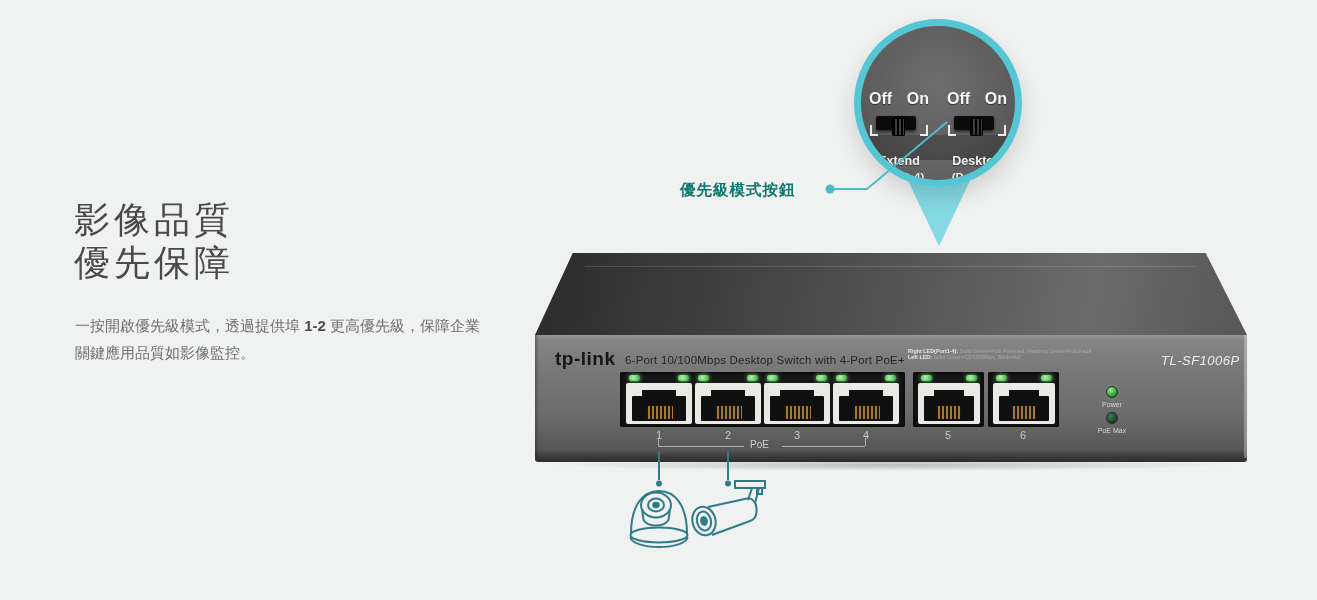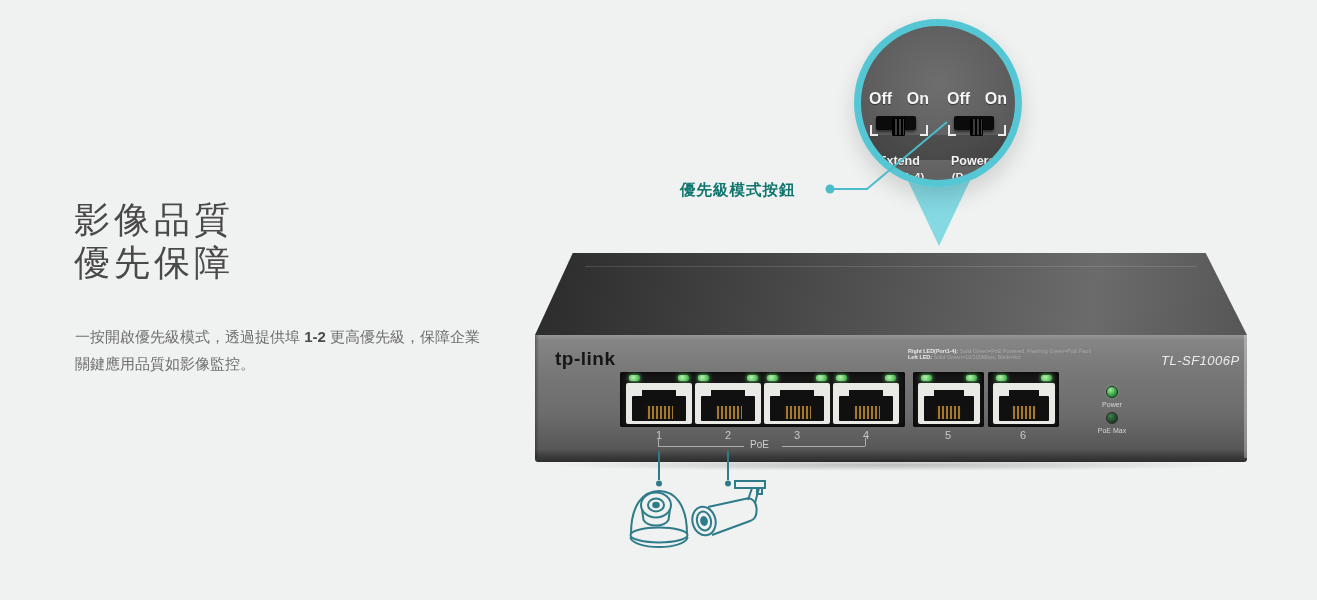--- a/index.html
+++ b/index.html
@@ -12,21 +12,21 @@
 
   
   .headline {
     position:absolute; left:74px; top:198px;
     font-size:36px; line-height:43px; font-weight:400;
     color:#4a4a4a; letter-spacing:4px;
   }
   .headline span { display:block; }
   .description {
     position:absolute; left:75px; top:312px; width:412px;
-    font-size:15px; line-height:27px; color:#6f6f6f;margin-top:11px;
+    font-size:15px; line-height:27px; color:#6f6f6f;
   }
   .description b { color:#4a4a4a; font-weight:bold; }
 
   
   .callout-label {
     position:absolute; left:680px; top:180px;
     font-size:15.5px; font-weight:bold; color:#0f766e; letter-spacing:1px;
   }
 
   
@@ -229,36 +229,37 @@
         <div class="onoff-row">
           <span>Off</span>
           <span>On</span>
         </div>
         <div class="slot">
           <span class="bracket-l"></span>
           <span class="bracket-r"></span>
           <span class="slider"></span>
           <span class="knob"></span>
         </div>
-        <div class="toggle-name">Powered</div>
+        <div class="toggle-name">Desktop</div>
         <div class="toggle-ports">(Port 1-7)</div>
       </div>
 
     </div>
   </div>
 
   <div class="device">
     <div class="top-face">
       <div class="top-seam"></div>
     </div>
     <div class="front-face">
       <div class="edge-left"></div>
       <div class="edge-right"></div>
 
       <div class="brand">tp-link</div>
+      <div class="panel-title">6-Port 10/100Mbps Desktop Switch with 4-Port PoE+</div>
 
       <div class="legend">
         <div class="legend-inner">
           <div class="legend-line"><span class="lg-label">Right LED(Port1-4):</span><span> Solid Green=PoE Powered, Flashing Green=PoE Fault</span></div>
           <div class="legend-line"><span class="lg-label">Left LED:</span><span> Solid Green=10/100Mbps, Blink=Act</span></div>
         </div>
       </div>
 
       <div class="model">TL-SF1006P</div>
 

